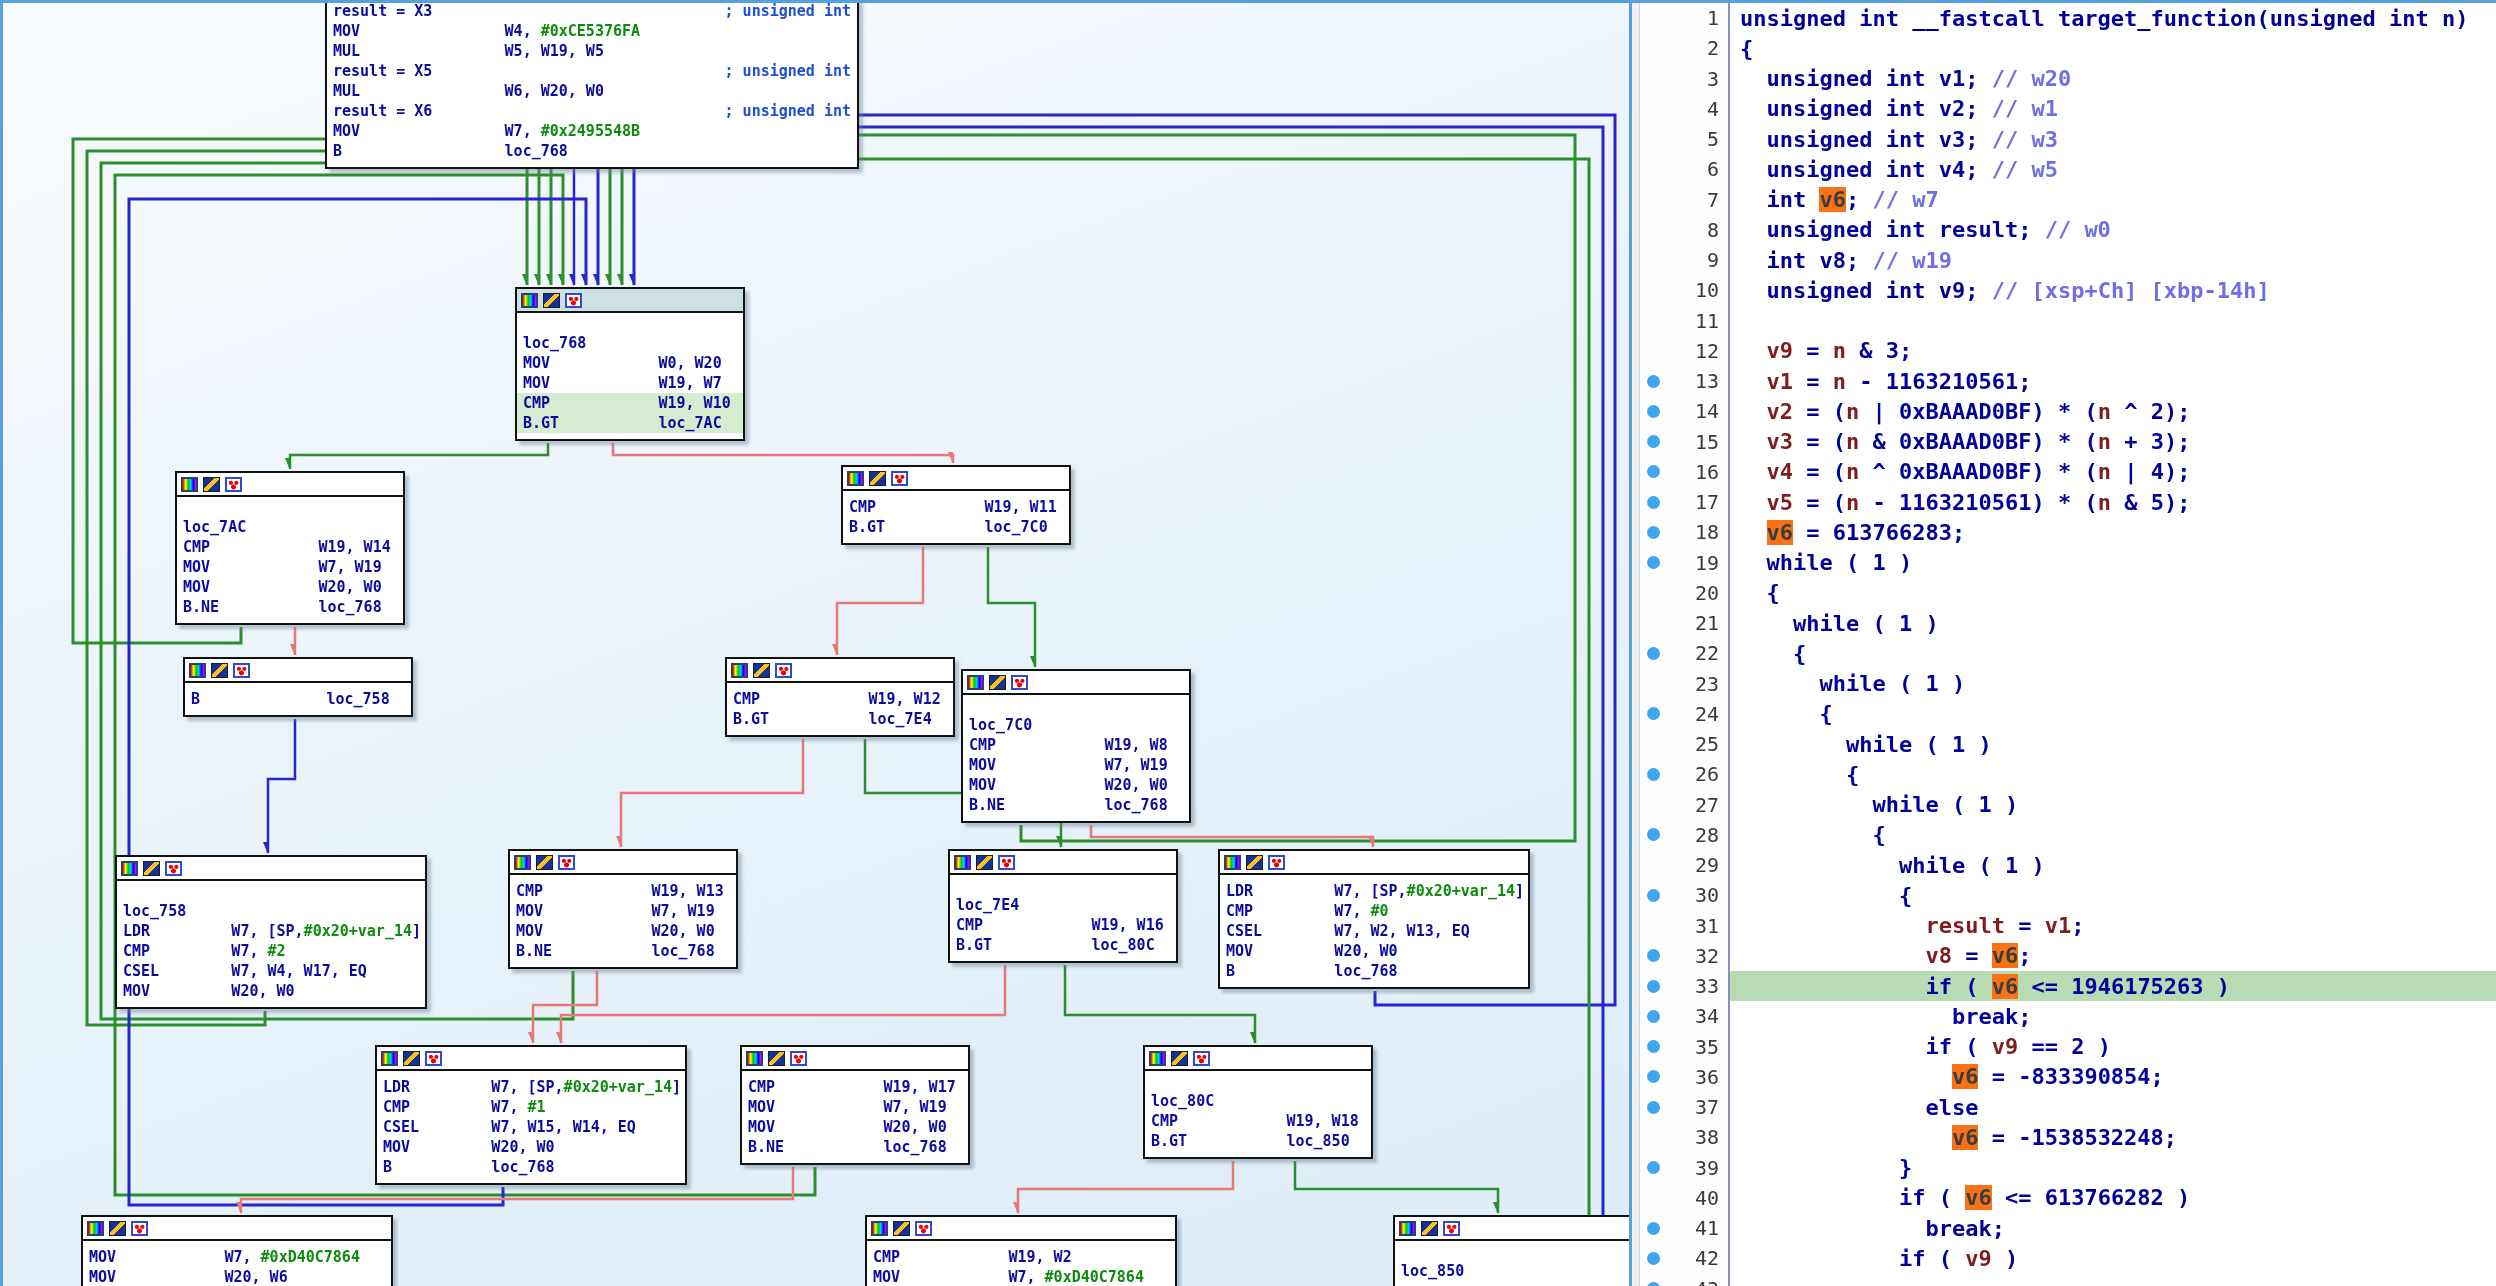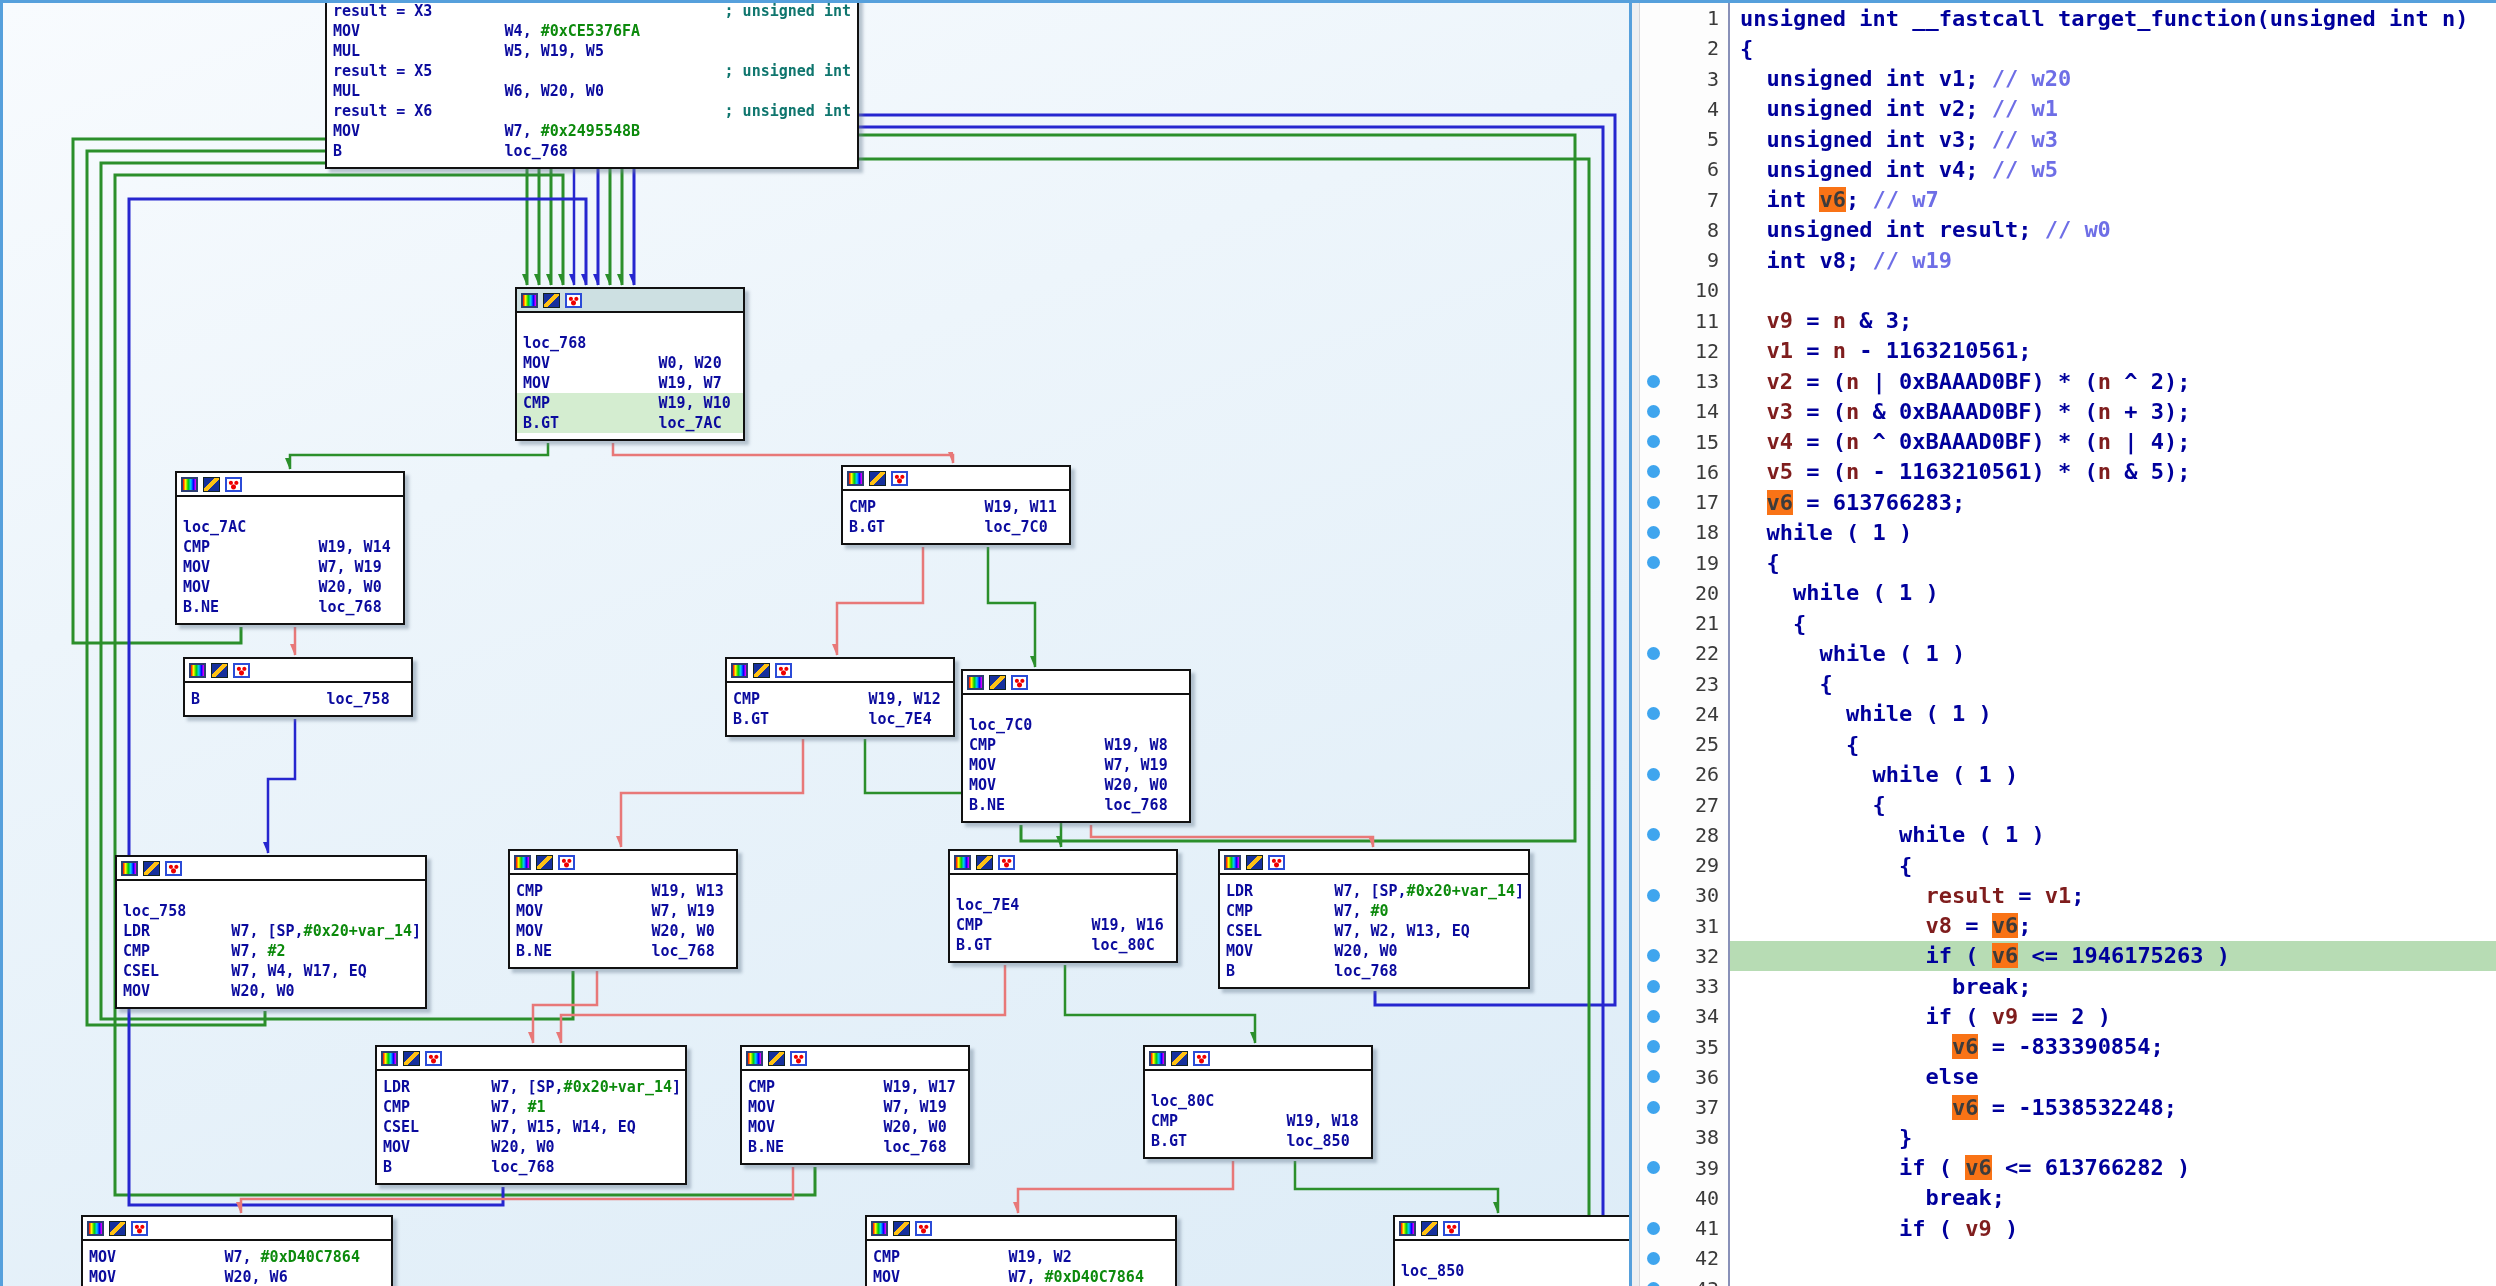--- a/index.html
+++ b/index.html
@@ -27,21 +27,21 @@
                radial-gradient(circle at 72% 35%, #e00 1.5px, transparent 2.5px),
                radial-gradient(circle at 50% 72%, #e00 2px, transparent 3px), #fff; }
   .bbody { padding:6px 6px; font-size:15px; font-weight:700; color:#0b0b9e;
     white-space:pre; line-height:20px; }
   .line { display:flex; height:20px; }
   .line.hl { background:#d4edd0; margin:0 -6px; padding:0 6px; }
   .bline { height:14px; }
   .mn { display:inline-block; min-width:var(--op); }
   .gn { color:#0b0b9e; } .gg { color:#0c8a0c; }
   .lbl { color:#0b0b9e; }
-  .cmt { margin-left:auto; color:#0f766e; }
+  .cmt { margin-left:auto; color:#1d4ed8; }
 
   
   #splitter { width:8px; height:1283px; background:#eef0f2; border-right:1px solid #d4d6da; }
 
   
   #code-pane { position:relative; flex:1; height:1283px; background:#fff; display:flex; overflow:hidden; }
   #gutter { width:88px; background:#fdfdfd; }
   #codecol { flex:1; border-left:2px solid #8890b8; }
   .grow { display:flex; align-items:center; height:30.25px; }
   .dotbox { width:26px; display:flex; justify-content:center; }
@@ -457,20 +457,21 @@
     <div id="codecol">
         <div class="crow"><span class="ck">unsigned int __fastcall target_function(unsigned int n)</span></div>
         <div class="crow"><span class="ck">{</span></div>
         <div class="crow"><span class="ck">  unsigned int v1; </span><span class="cc">// w20</span></div>
         <div class="crow"><span class="ck">  unsigned int v2; </span><span class="cc">// w1</span></div>
         <div class="crow"><span class="ck">  unsigned int v3; </span><span class="cc">// w3</span></div>
         <div class="crow"><span class="ck">  unsigned int v4; </span><span class="cc">// w5</span></div>
         <div class="crow"><span class="ck">  int </span><span class="cy">v6</span><span class="ck">; </span><span class="cc">// w7</span></div>
         <div class="crow"><span class="ck">  unsigned int result; </span><span class="cc">// w0</span></div>
         <div class="crow"><span class="ck">  int v8; </span><span class="cc">// w19</span></div>
+        <div class="crow"><span class="ck">  unsigned int v9; </span><span class="cc">// [xsp+Ch] [xbp-14h]</span></div>
         <div class="crow"></div>
         <div class="crow"><span class="ck">  </span><span class="cv">v9</span><span class="ck"> = </span><span class="cv">n</span><span class="ck"> &amp; 3;</span></div>
         <div class="crow"><span class="ck">  </span><span class="cv">v1</span><span class="ck"> = </span><span class="cv">n</span><span class="ck"> - 1163210561;</span></div>
         <div class="crow"><span class="ck">  </span><span class="cv">v2</span><span class="ck"> = (</span><span class="cv">n</span><span class="ck"> | 0xBAAAD0BF) * (</span><span class="cv">n</span><span class="ck"> ^ 2);</span></div>
         <div class="crow"><span class="ck">  </span><span class="cv">v3</span><span class="ck"> = (</span><span class="cv">n</span><span class="ck"> &amp; 0xBAAAD0BF) * (</span><span class="cv">n</span><span class="ck"> + 3);</span></div>
         <div class="crow"><span class="ck">  </span><span class="cv">v4</span><span class="ck"> = (</span><span class="cv">n</span><span class="ck"> ^ 0xBAAAD0BF) * (</span><span class="cv">n</span><span class="ck"> | 4);</span></div>
         <div class="crow"><span class="ck">  </span><span class="cv">v5</span><span class="ck"> = (</span><span class="cv">n</span><span class="ck"> - 1163210561) * (</span><span class="cv">n</span><span class="ck"> &amp; 5);</span></div>
         <div class="crow"><span class="ck">  </span><span class="cy">v6</span><span class="ck"> = 613766283;</span></div>
         <div class="crow"><span class="ck">  while ( 1 )</span></div>
         <div class="crow"><span class="ck">  {</span></div>

